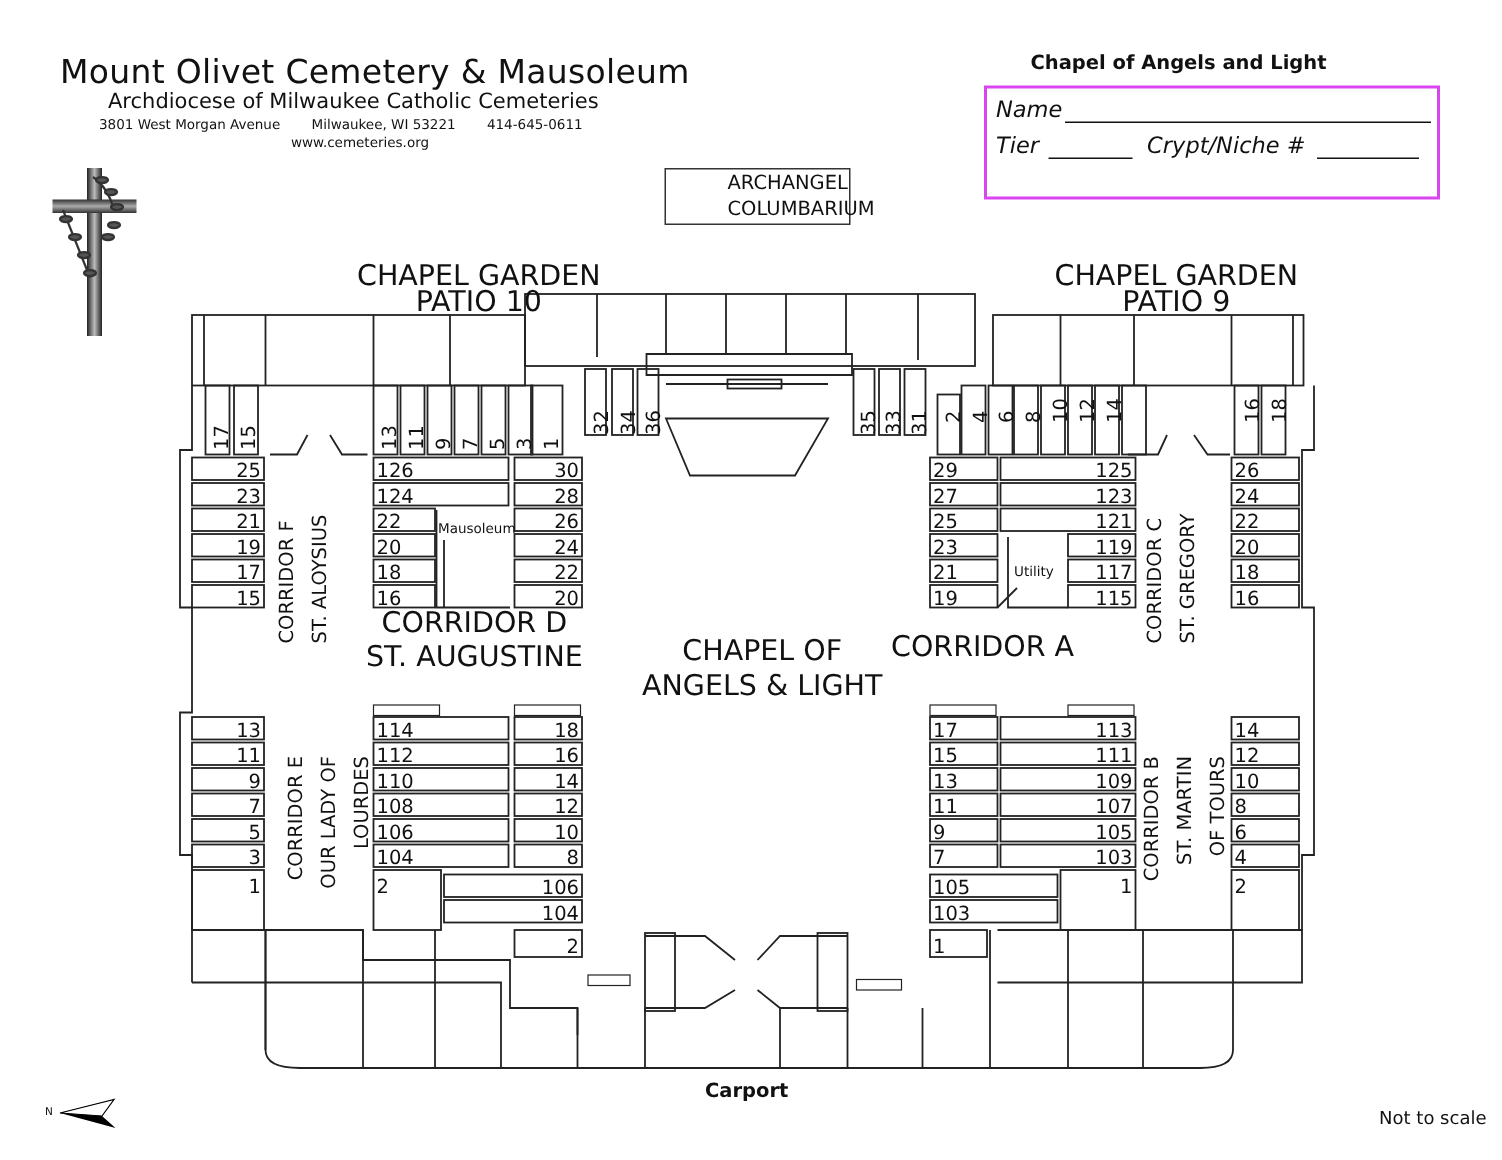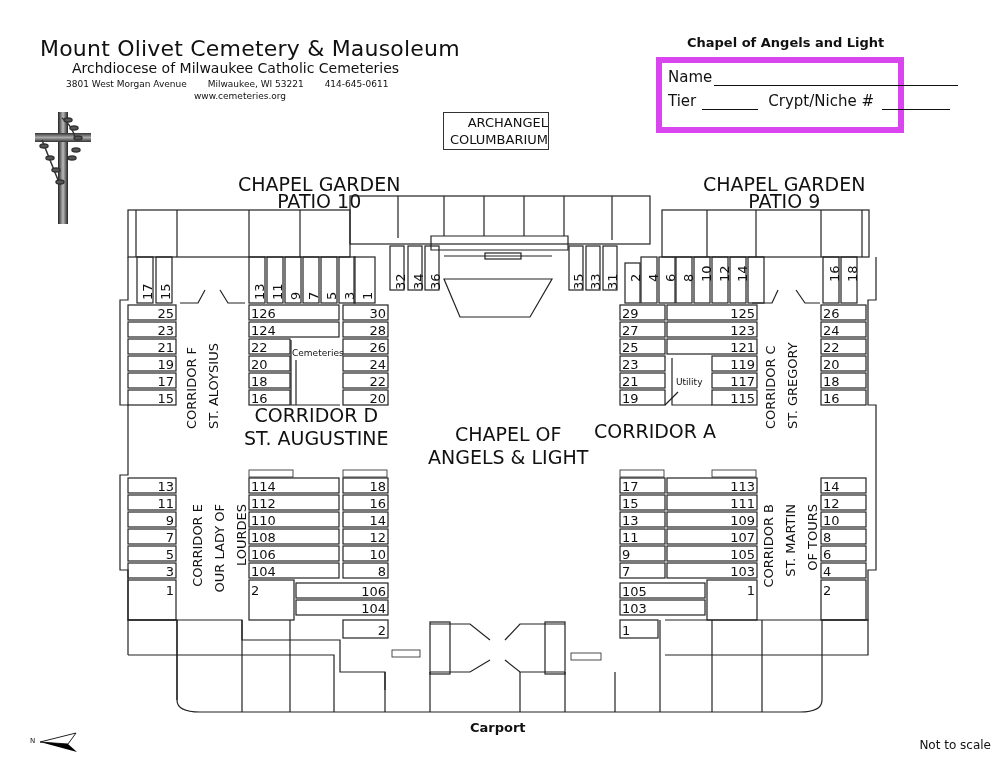--- a/index.html
+++ b/index.html
@@ -5,25 +5,25 @@
   html, body { margin:0; padding:0; background:#ffffff; }
   body { width:1001px; height:773px; position:relative; overflow:hidden;
          font-family:"DejaVu Sans", sans-serif; color:#111; }
   .abs { position:absolute; }
   .hdr-title { left:40px; top:36px; font-size:22px; letter-spacing:0.2px; white-space:nowrap; }
   .hdr-sub { left:72px; top:60px; font-size:14px; white-space:nowrap; }
   .hdr-addr { left:66px; top:79px; font-size:9px; white-space:nowrap; }
   .hdr-addr span { margin-right:18px; }
   .hdr-web { left:194px; top:91px; font-size:9px; white-space:nowrap; }
   .form-title { left:687px; top:35px; font-size:13px; white-space:nowrap;font-weight:bold; }
-  .form-box { left:656px; top:57px; width:248px; height:76px; border:6px solid #d946ef; box-sizing:border-box; }
+  .form-box { left:656px; top:57px; width:304px; height:76px; border:2px solid #d946ef; box-sizing:border-box;font-style:italic; }
   .form-row { position:absolute; left:6px; font-size:15px; white-space:nowrap; display:flex; align-items:flex-end; }
   .form-line { display:inline-block; border-bottom:1px solid #111; height:14px; margin-left:2px; }
-  .arch-box { left:443px; top:112px; width:106px; height:38px; border:1px solid #333; box-sizing:border-box;
-              font-size:13px; text-align:right; line-height:17px; padding-top:1px; }
+  .arch-box { left:443px; top:112px; width:124px; height:38px; border:1px solid #333; box-sizing:border-box;
+              font-size:13px; text-align:left; line-height:17px; padding-top:1px;padding-left:41px; }
   .lbl { position:absolute; font-size:19px; white-space:nowrap; text-align:center; }
   .vlbl { position:absolute; font-size:13px; white-space:nowrap; transform:rotate(-90deg); transform-origin:center center; }
   .small { font-size:9px; }
   svg text { font-family:"DejaVu Sans", sans-serif; }
   .note { right:10px; top:738px; font-size:12px; }
   .carport { left:470px; top:720px; font-size:13px;font-weight:bold; }
 </style>
 </head>
 <body>
 
@@ -412,17 +412,17 @@
 <div class="vlbl" style="left:164px;top:527px;width:112px;line-height:22px;text-align:right">
   <div>CORRIDOR E</div>
   <div>OUR LADY OF</div>
   <div>LOURDES</div>
 </div>
 <div class="vlbl" style="left:735px;top:527px;width:112px;line-height:22px;text-align:right">
   <div>CORRIDOR B</div>
   <div>ST. MARTIN</div>
   <div>OF TOURS</div>
 </div>
-<div class="lbl small" style="left:292px;top:348px">Cemeteries</div>
+<div class="lbl small" style="left:292px;top:348px">Mausoleum</div>
 <div class="lbl small" style="left:676px;top:377px">Utility</div>
 <div class="abs carport">Carport</div>
 <div class="abs" style="left:30px;top:737px;font-size:7px">N</div>
 <div class="abs note">Not to scale</div>
 
 </body></html>

